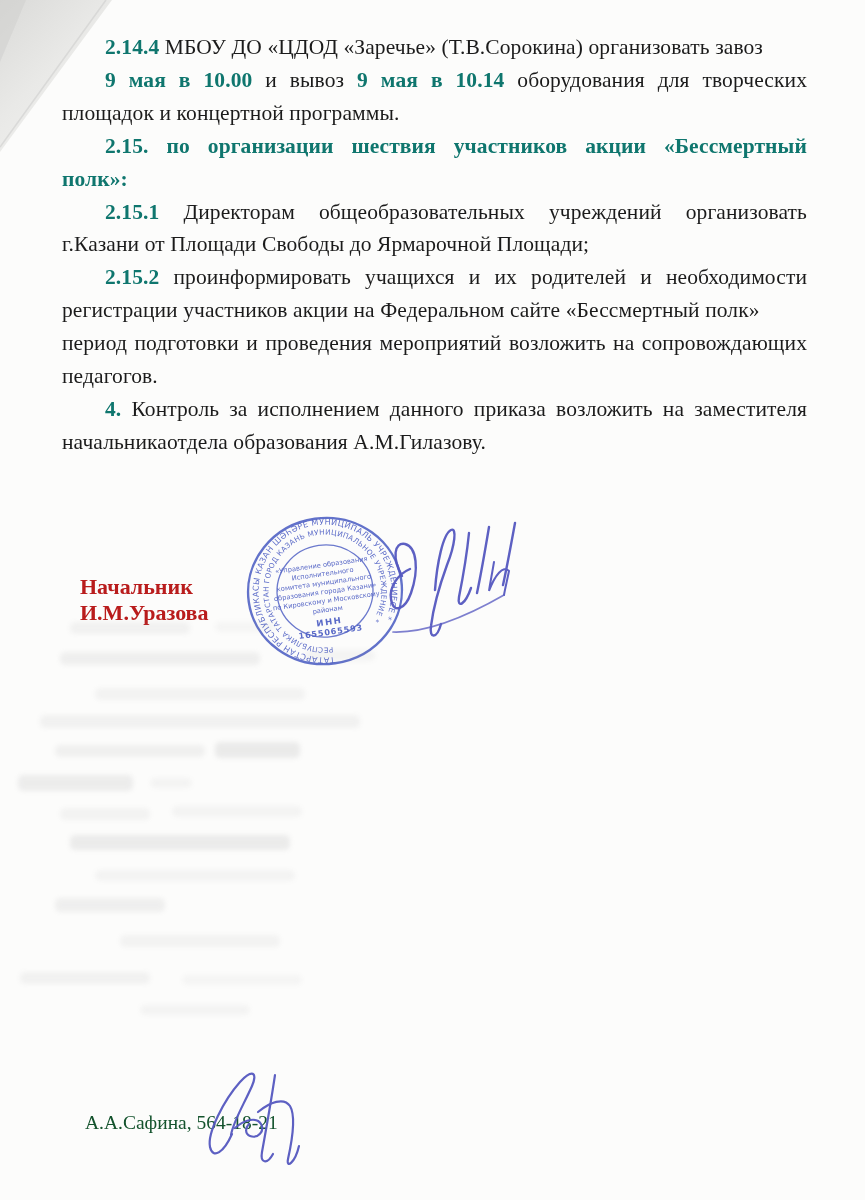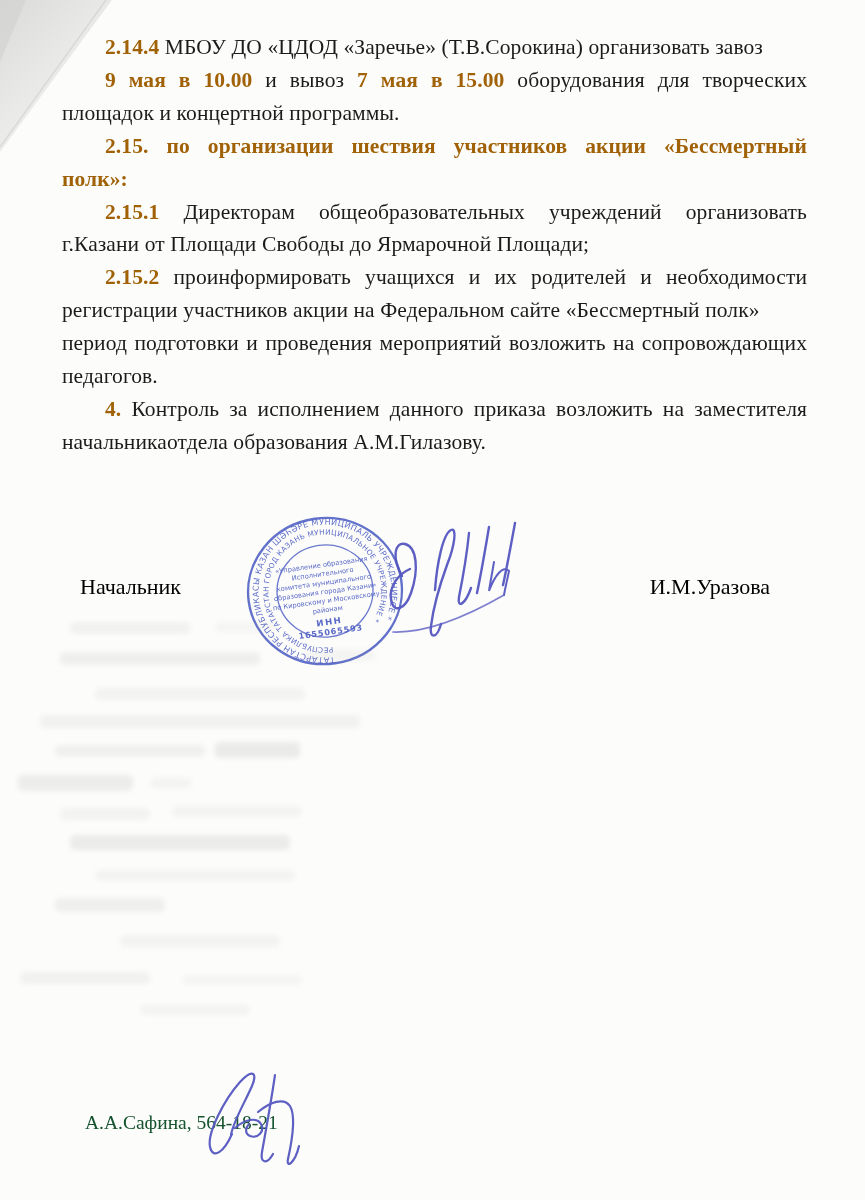--- a/index.html
+++ b/index.html
@@ -15,26 +15,26 @@
   .fold{position:absolute;left:0;top:0;pointer-events:none;}
   
   .doc-body{
     position:absolute;left:62px;right:58px;top:31px;
     font-size:21.5px;line-height:32.9px;
     letter-spacing:.1px;
   }
   .line{white-space:normal;}
   .line.justify{text-align:justify;text-align-last:justify;}
   .line.indent{padding-left:43px;}
-  .line b{font-weight:bold;color:#a16207;}
+  .line b{font-weight:bold;color:#0f766e;}
   
   .sig-row{
     position:absolute;left:80px;right:95px;top:574px;
     display:flex;justify-content:space-between;
-    font-size:22px;font-weight:normal;color:#000000;
+    font-size:22px;font-weight:bold;color:#b91c1c;flex-direction:column;
   }
   
   .stamp{position:absolute;left:243px;top:511px;width:166px;height:160px;opacity:.92;}
   .stamp svg{display:block;}
   
   .sig1{position:absolute;left:382px;top:500px;}
   .sig2{position:absolute;left:200px;top:1062px;}
   
   .footer{
     position:absolute;left:85px;top:1112px;
@@ -59,21 +59,21 @@
         <stop offset="1" stop-color="#f1f1ef"></stop>
       </linearGradient>
     </defs>
     <polygon points="0,0 112,0 0,152" fill="url(#foldGrad)"></polygon>
     <polygon points="0,0 26,0 0,62" fill="#cfcfcd" opacity="0.55"></polygon>
     <line x1="106" y1="0" x2="0" y2="147" stroke="#cccccb" stroke-width="1.6" opacity="0.55"></line>
   </svg>
 
   <div class="doc-body">
       <div class="line indent"><b>2.14.4 </b><span>МБОУ ДО «ЦДОД «Заречье» (Т.В.Сорокина) организовать завоз</span></div>
-      <div class="line indent justify"><b>9 мая в 10.00</b><span> и вывоз </span><b>7 мая в 15.00</b><span> оборудования для творческих</span></div>
+      <div class="line indent justify"><b>9 мая в 10.00</b><span> и вывоз </span><b>9 мая в 10.14</b><span> оборудования для творческих</span></div>
       <div class="line"><span>площадок и концертной программы.</span></div>
       <div class="line indent justify"><b>2.15. по организации шествия участников акции «Бессмертный</b></div>
       <div class="line"><b>полк»:</b></div>
       <div class="line indent justify"><b>2.15.1</b><span> Директорам общеобразовательных учреждений организовать</span></div>
       <div class="line"><span>г.Казани от Площади Свободы до Ярмарочной Площади;</span></div>
       <div class="line indent justify"><b>2.15.2</b><span> проинформировать учащихся и их родителей и необходимости</span></div>
       <div class="line"><span>регистрации участников акции на Федеральном сайте «Бессмертный полк»</span></div>
       <div class="line justify"><span>период подготовки и проведения мероприятий возложить на сопровождающих</span></div>
       <div class="line"><span>педагогов.</span></div>
       <div class="line indent justify"><b>4.</b><span> Контроль за исполнением данного приказа возложить на заместителя</span></div>

